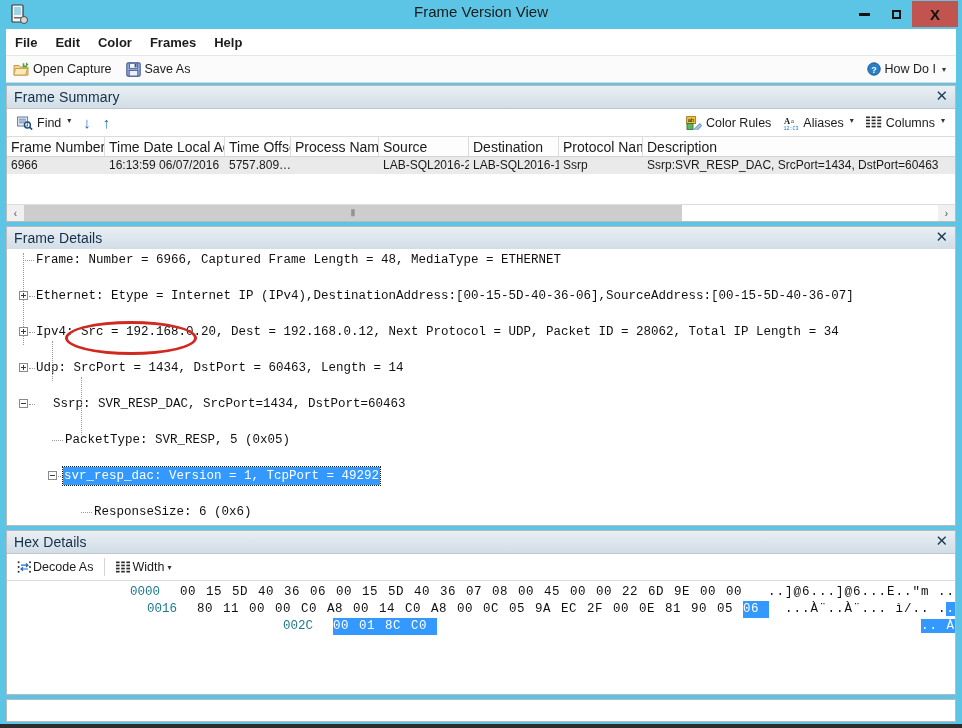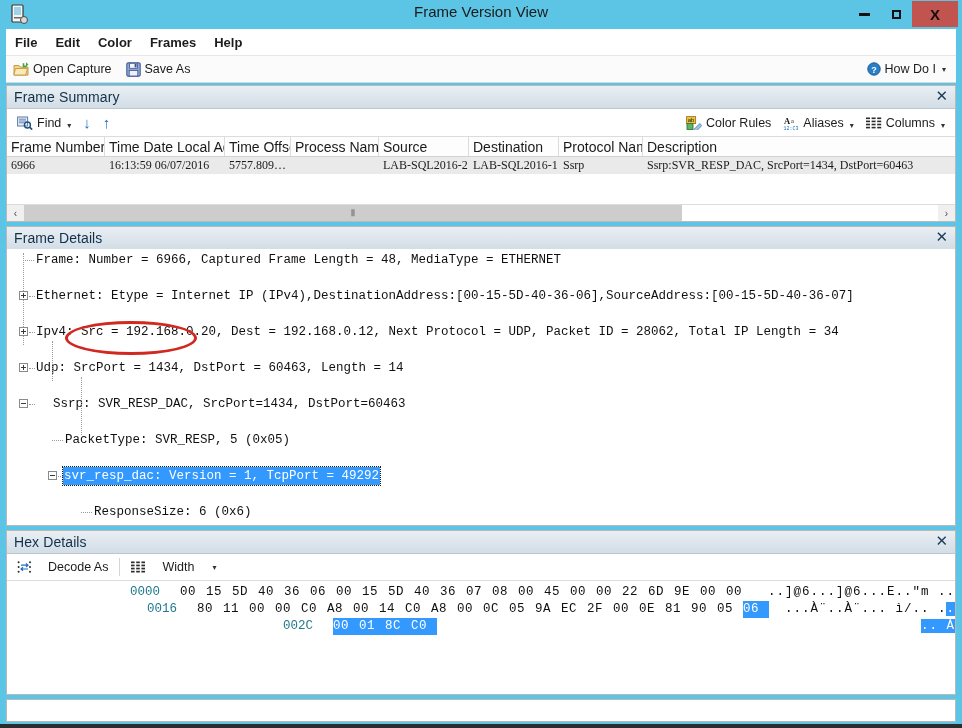--- a/index.html
+++ b/index.html
@@ -139,21 +139,21 @@
   
   #frame-summary { left: 6px; top: 85px; width: 950px; height: 137px; }
   .fs-toolbar {
     height: 27px;
     background: #ffffff;
     border-bottom: 1px solid #dcdcdc;
     display: flex; align-items: center;
     padding: 0 4px;
   }
   .fs-tool {
-    display: flex; align-items: flex-end; gap: 4px;
+    display: flex; align-items: flex-start; gap: 4px;
     padding: 2px 6px;
     font-size: 12.5px; color: #1c1c1c;
     cursor: default;
   }
   .caret { font-size: 8px; color: #333; margin-left: 2px; }
 
   .grid-header {
     display: flex;
     height: 19px;
     background: #fdfdfd;
@@ -176,21 +176,20 @@
     color: #1a1a1a;
   }
   .gr-cell {
     padding: 1px 0 0 4px;
     box-sizing: border-box;
     overflow: hidden; white-space: nowrap;
   }
   .grid-body {
     height: 50px;
     background: #ffffff;
-    font-family: Liberation Serif, serif;
   }
   .hscroll {
     position: absolute; left: 0; bottom: 0;
     width: 100%; height: 17px;
     background: #f0f0f0;
     border-top: 1px solid #dcdcdc;
     display: flex; align-items: center;
     box-sizing: border-box;
   }
   .hs-arrow {
@@ -271,21 +270,21 @@
   
   #hex-details { left: 6px; top: 530px; width: 950px; height: 165px; }
   .hx-toolbar {
     height: 26px;
     background: #ffffff;
     border-bottom: 1px solid #dcdcdc;
     display: flex; align-items: center;
     padding: 0 4px;
   }
   .hx-tool {
-    display: flex; align-items: center; gap: 16px;
+    display: flex; align-items: center; gap: 1px;
     padding: 2px 6px;
     font-size: 12.5px; color: #1c1c1c;
     cursor: default;
   }
   .hx-sep {
     width: 1px; height: 18px;
     background: #d5d5d5;
     margin: 0 5px;
   }
   .hx-body {

